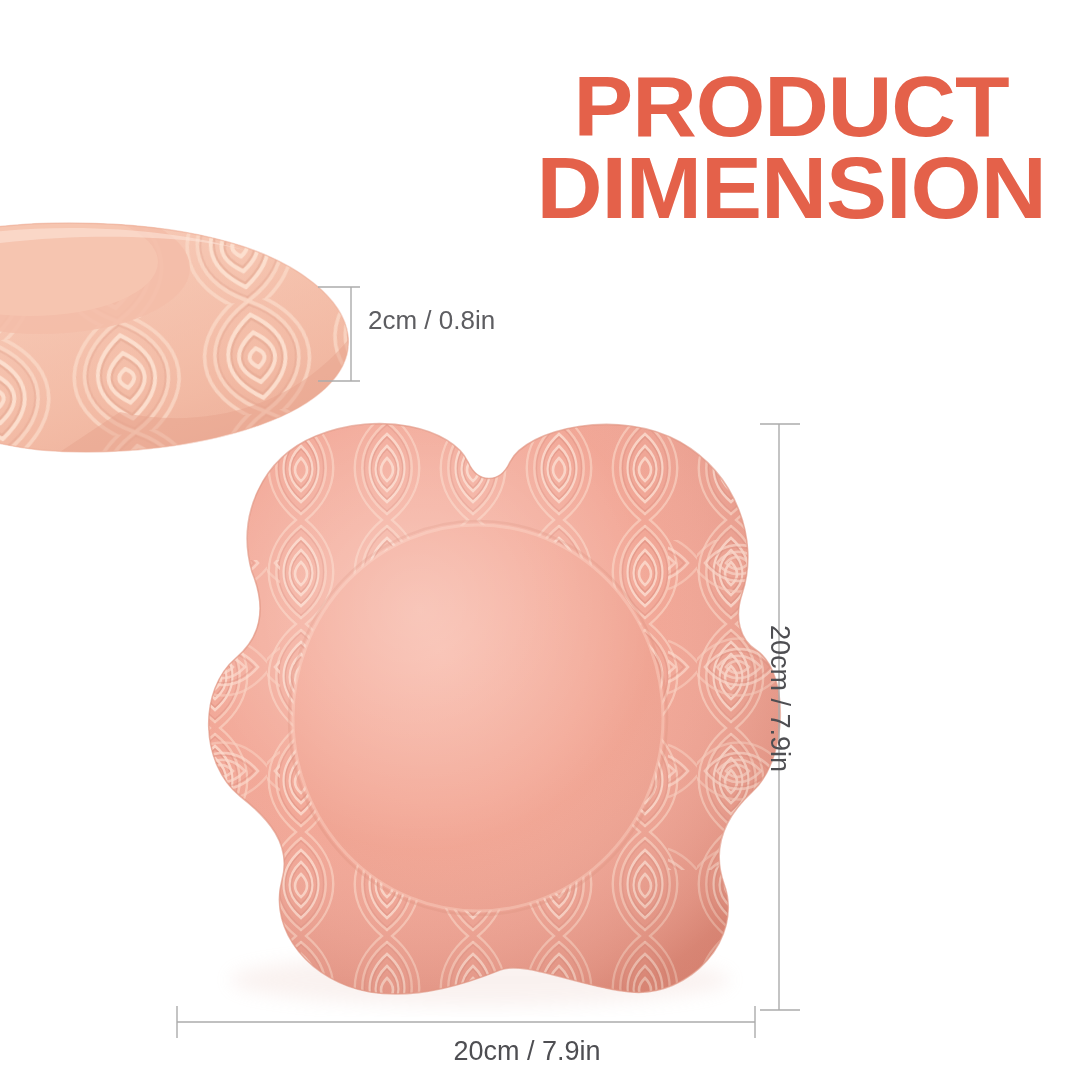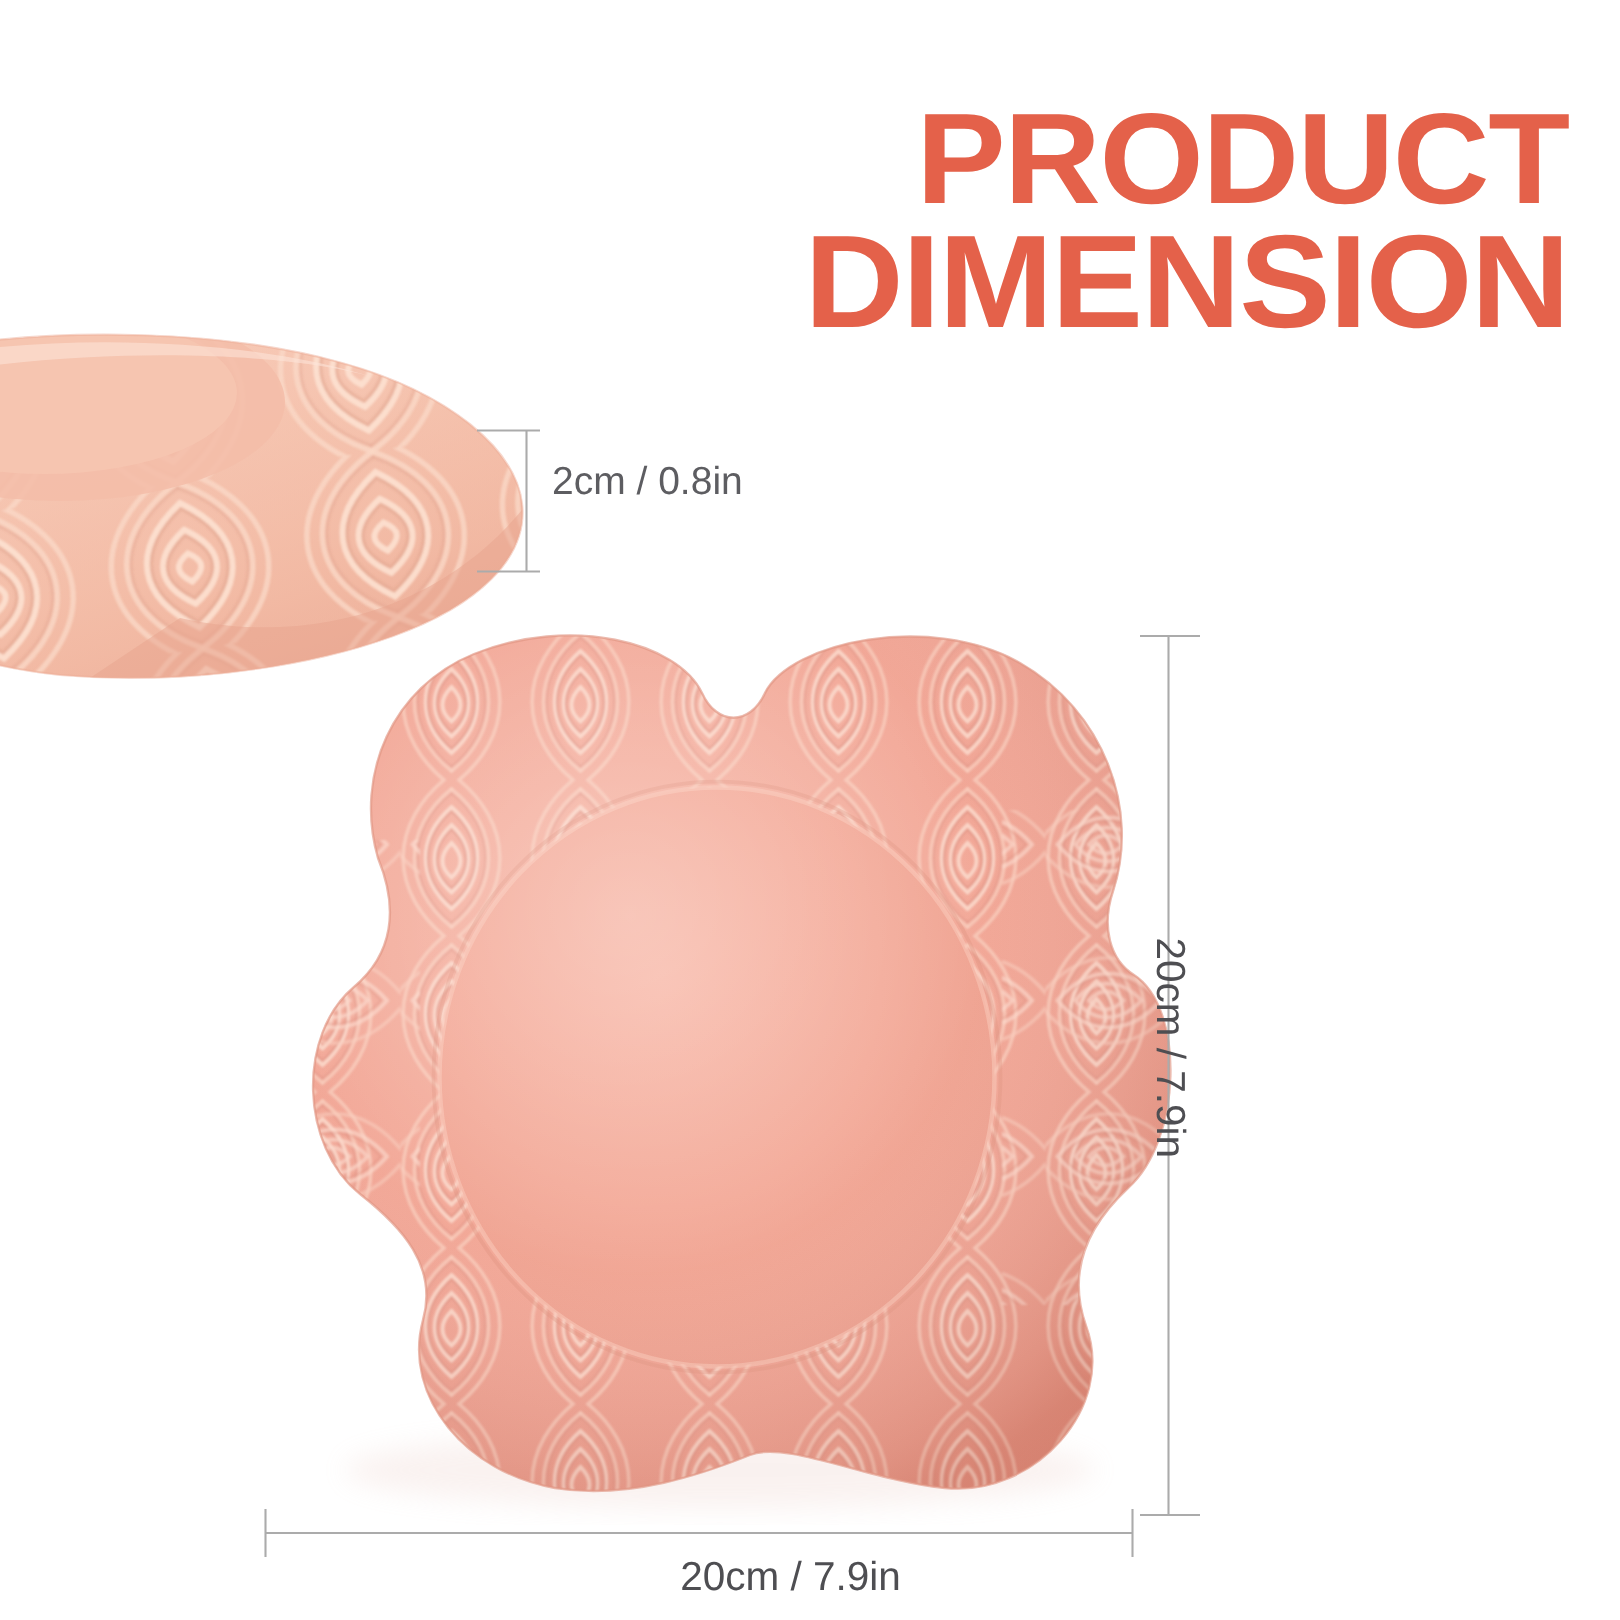--- a/index.html
+++ b/index.html
@@ -10,21 +10,21 @@
     overflow:hidden;
     position:relative;
   }
   #canvas{position:absolute;left:0;top:0;width:1080px;height:1080px;}
 
   
   .title-block{
     position:absolute;
     right:34px;
     top:66px;
-    text-align:right;
+    text-align:center;
     line-height:0.94;
     z-index:5;
     pointer-events:none;
   }
   .title-line{
     display:block;
     font-family:"Liberation Sans", sans-serif;
     font-weight:bold;
     font-size:86px;
     letter-spacing:-1px;

